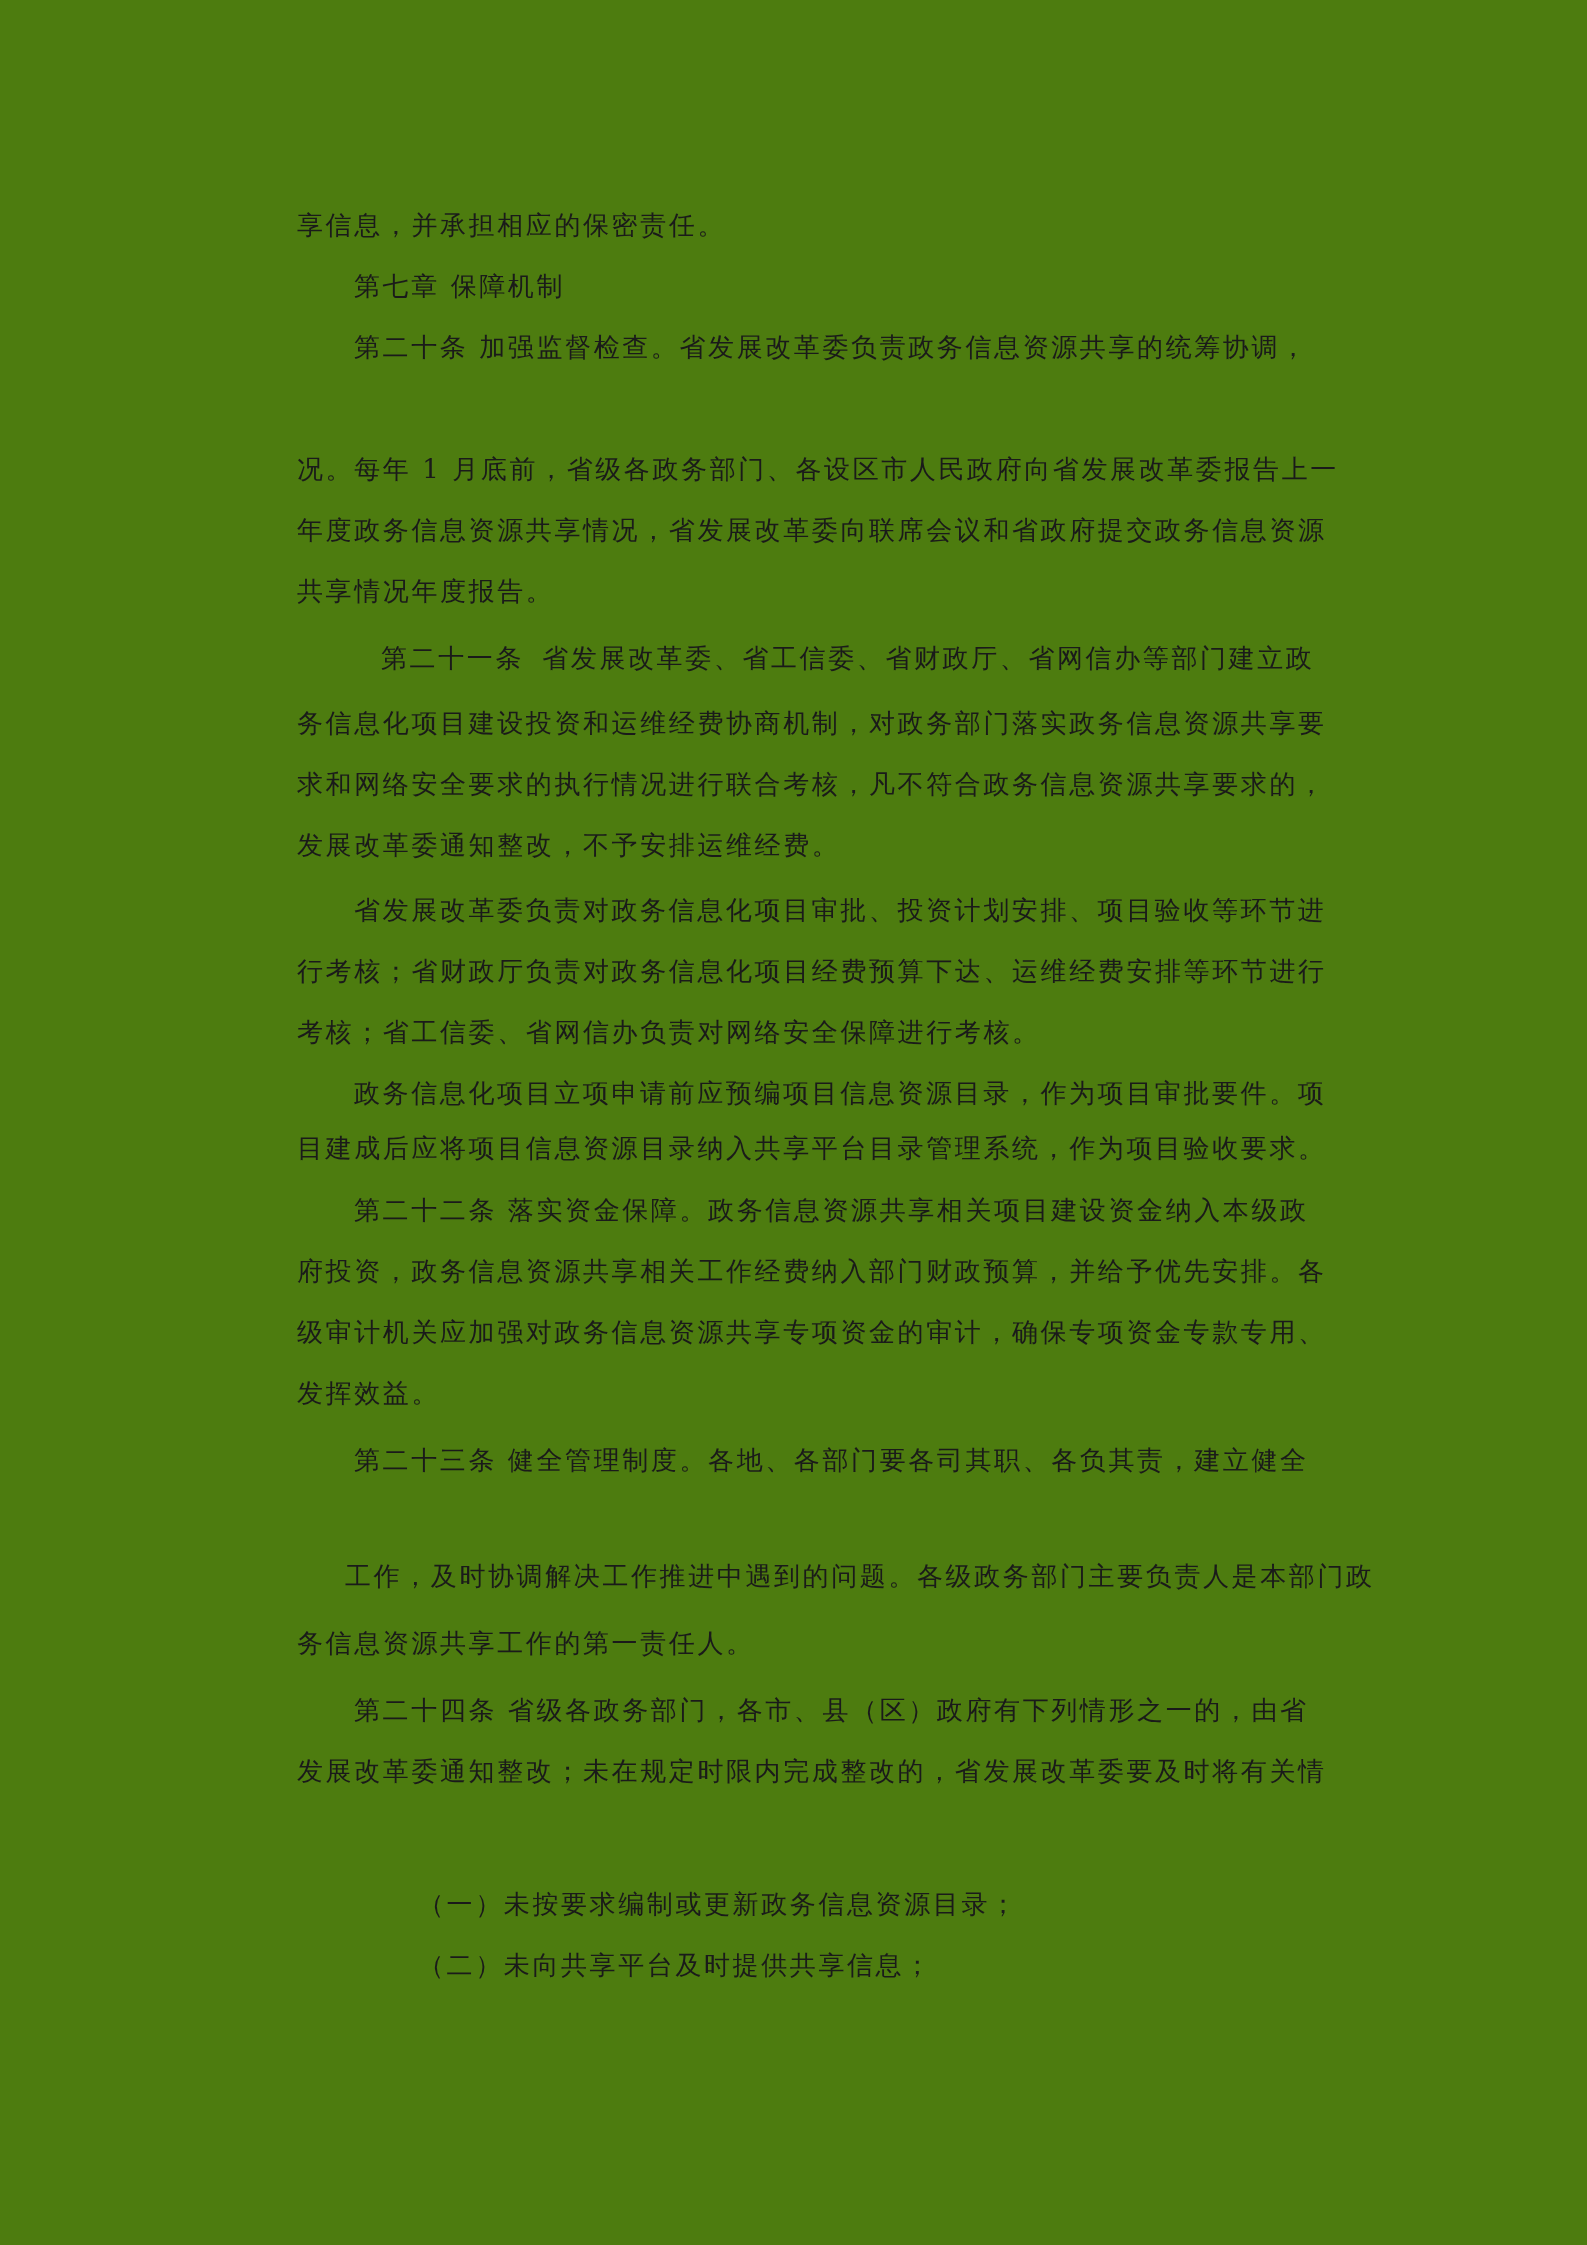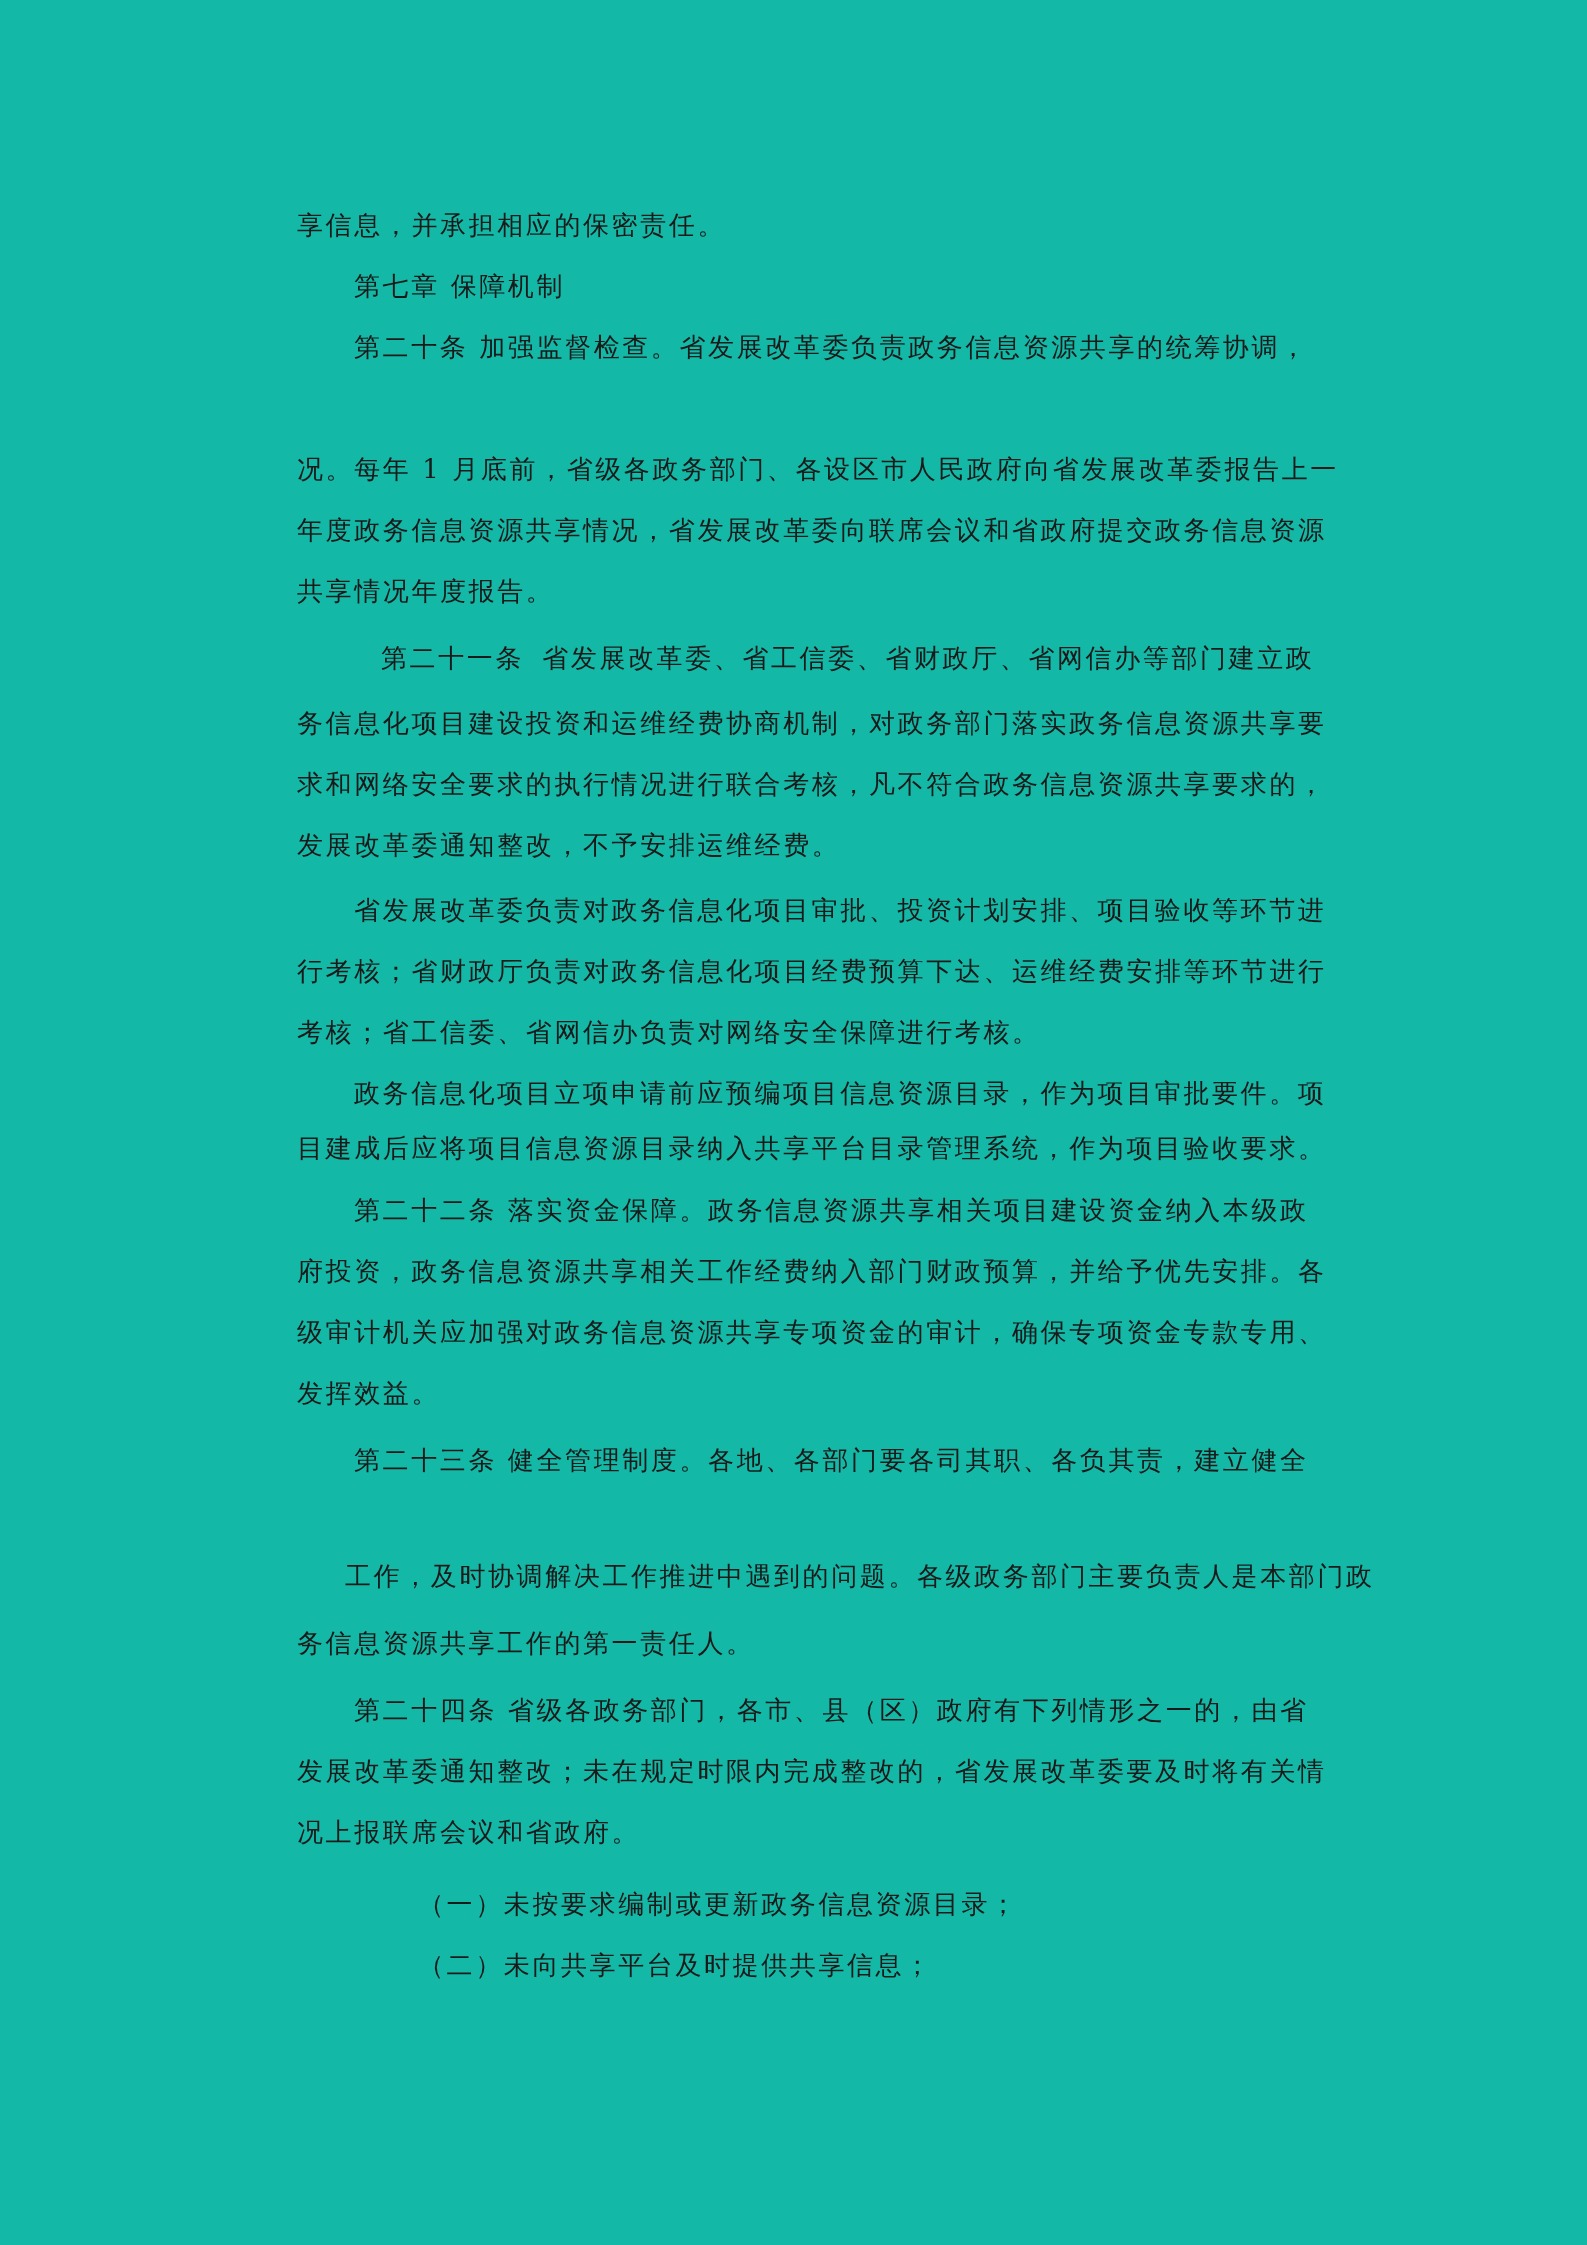--- a/index.html
+++ b/index.html
@@ -14,21 +14,21 @@
       overflow: hidden;
       font-family: "DejaVu Serif", "Liberation Serif", serif;
       color: #1a1a1a;
     }
     .page {
       position: absolute;
       left: 0;
       top: 0;
       width: 1587px;
       height: 2245px;
-      background: #14b8a6;
+      background: #4d7c0f;
     }
     .line {
       position: absolute;
       left: 297px;
       width: 1010px;
       height: 40px;
       font-size: 26px;
       line-height: 40px;
       letter-spacing: 2.6px;
       white-space: nowrap;
@@ -72,18 +72,17 @@
   <div class="line" style="top:1251px;">府投资，政务信息资源共享相关工作经费纳入部门财政预算，并给予优先安排。各</div>
   <div class="line" style="top:1312px;">级审计机关应加强对政务信息资源共享专项资金的审计，确保专项资金专款专用、</div>
   <div class="line last" style="top:1373px;">发挥效益。</div>
 
   <div class="line indent1" style="top:1440px;">第二十三条 健全管理制度。各地、各部门要各司其职、各负其责，建立健全</div>
   <div class="line" style="top:1556px;margin-left:48px;">工作，及时协调解决工作推进中遇到的问题。各级政务部门主要负责人是本部门政</div>
   <div class="line last" style="top:1623px;">务信息资源共享工作的第一责任人。</div>
 
   <div class="line indent1" style="top:1690px;">第二十四条 省级各政务部门，各市、县（区）政府有下列情形之一的，由省</div>
   <div class="line" style="top:1751px;">发展改革委通知整改；未在规定时限内完成整改的，省发展改革委要及时将有关情</div>
-  <div class="line last" style="top:1812px;">况上报联席会议和省政府。</div>
 
   <div class="line last indent2" style="top:1884px;">（一）未按要求编制或更新政务信息资源目录；</div>
   <div class="line last indent2" style="top:1945px;">（二）未向共享平台及时提供共享信息；</div>
 
 </div>
 
 </body></html>

